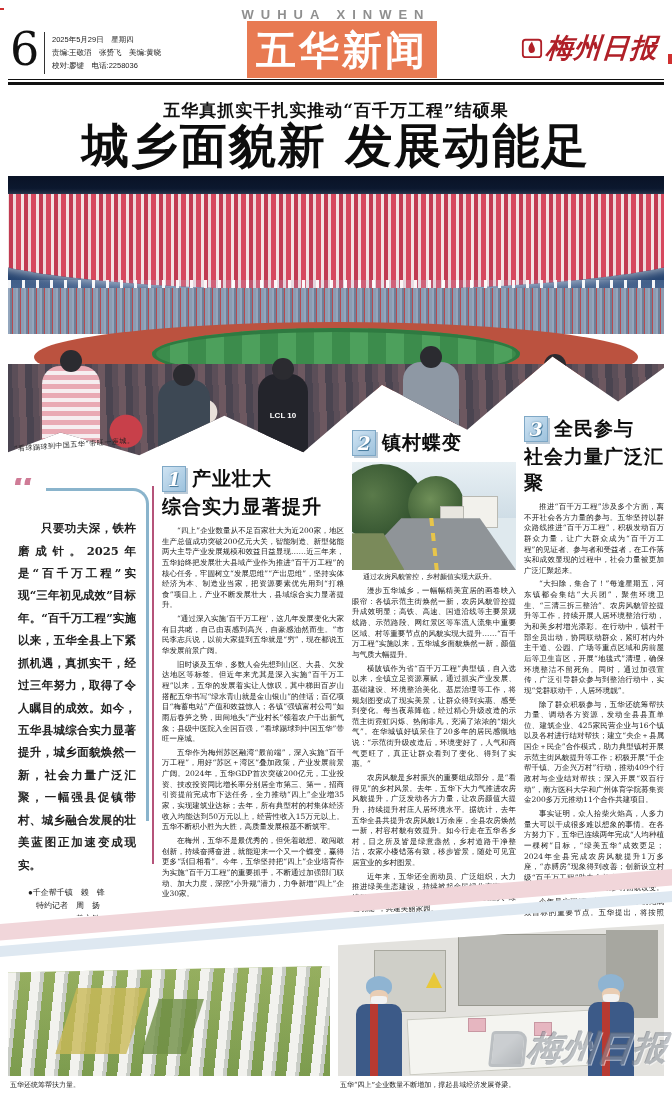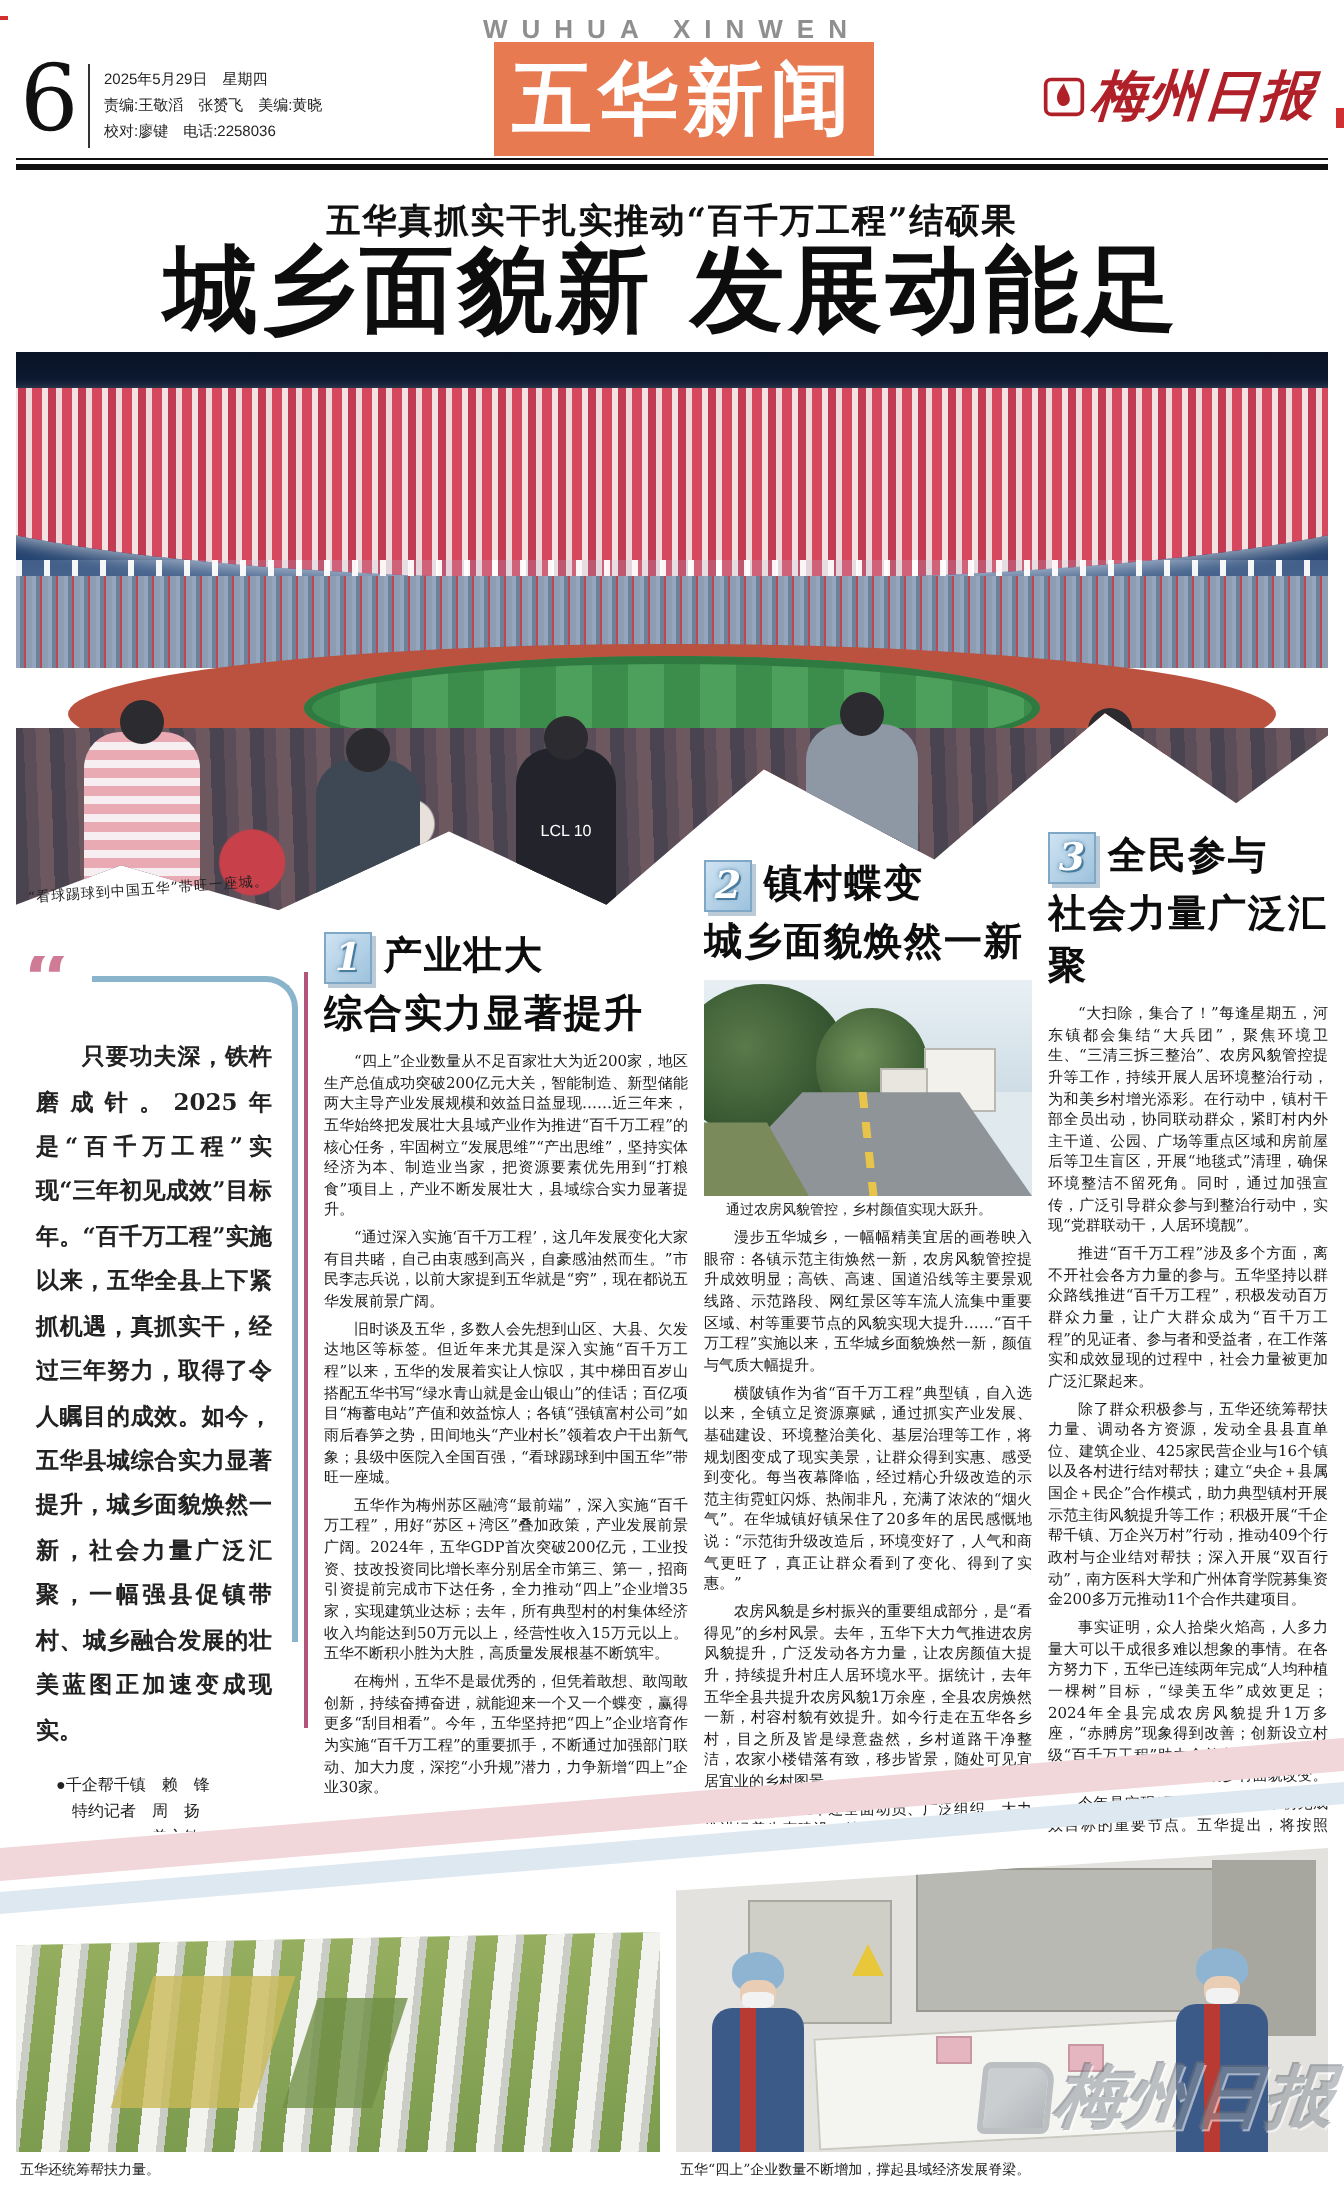--- a/index.html
+++ b/index.html
@@ -53,21 +53,21 @@
         radial-gradient(circle at 42% 75%,#33323a 0 18px,transparent 19px),
         radial-gradient(circle at 55% 55%,#d4808c 0 15px,transparent 16px),
         radial-gradient(circle at 66% 72%,#802f38 0 17px,transparent 18px),
         radial-gradient(circle at 77% 52%,#e6b2ba 0 13px,transparent 14px),
         radial-gradient(circle at 90% 66%,#c4525c 0 16px,transparent 17px),
         repeating-linear-gradient(88deg,#4a4450 0 7px,#5b4e58 7px 13px,#6d5860 13px 20px);}
   .fg-person{position:absolute;border-radius:18px 18px 0 0;}
   .p1{bottom:0;left:34px;width:58px;height:92px;background:repeating-linear-gradient(180deg,#e9aab4 0 5px,#f6eef0 5px 9px);}
   .p2{bottom:0;left:150px;width:52px;height:78px;background:#3d4854;}
   .p3{bottom:0;left:250px;width:50px;height:84px;background:#23242b;display:flex;align-items:center;justify-content:center;}
-  .p3 .jersey{color:#fff;font-family:"Liberation Sans",sans-serif;font-size:8px;font-weight:normal;text-align:center;line-height:1.2;}
+  .p3 .jersey{color:#fff;font-family:"Liberation Sans",sans-serif;font-size:8px;font-weight:bold;text-align:center;line-height:1.2;}
   .p4{bottom:0;left:395px;width:56px;height:96px;background:#8e98a4;}
   .p5{bottom:0;left:520px;width:54px;height:88px;background:repeating-linear-gradient(180deg,#c8404a 0 5px,#f2e8e8 5px 9px);}
   .head{position:absolute;top:-16px;left:50%;transform:translateX(-50%);width:22px;height:22px;border-radius:50%;background:#2b2b30;}
   .hero-caption{position:absolute;top:444px;left:14px;font-size:7px;color:#222;transform:rotate(-4deg);
                 transform-origin:left;letter-spacing:.5px;}
   
   .col{position:absolute;overflow:hidden;}
   .quote-col{left:12px;top:478px;width:138px;height:438px;}
   .quote-mark{font-size:42px;line-height:.6;color:#cf7b96;font-weight:bold;font-family:"DejaVu Serif",serif;}
   .quote-frame{position:absolute;top:10px;left:34px;width:100px;height:330px;
@@ -228,21 +228,20 @@
     <p class="body-p">五华作为梅州苏区融湾“最前端”，深入实施“百千万工程”，用好“苏区＋湾区”叠加政策，产业发展前景广阔。2024年，五华GDP首次突破200亿元，工业投资、技改投资同比增长率分别居全市第三、第一，招商引资提前完成市下达任务，全力推动“四上”企业增35家，实现建筑业达标；去年，所有典型村的村集体经济收入均能达到50万元以上，经营性收入15万元以上。五华不断积小胜为大胜，高质量发展根基不断筑牢。</p>
     <p class="body-p">在梅州，五华不是最优秀的，但凭着敢想、敢闯敢创新，持续奋搏奋进，就能迎来一个又一个蝶变，赢得更多“刮目相看”。今年，五华坚持把“四上”企业培育作为实施“百千万工程”的重要抓手，不断通过加强部门联动、加大力度，深挖“小升规”潜力，力争新增“四上”企业30家。</p>
   </div>
 
   <div class="col c2">
     <div class="sec-head">
       <div class="sec-line1">
         <span class="sec-num">2</span>
         <span class="sec-title">镇村蝶变</span>
       </div>
-      <div class="sec-line2">城乡面貌焕然一新</div>
     </div>
     <div class="village">
       <div class="v-sky"></div>
       <div class="v-tree1"></div>
       <div class="v-tree2"></div>
       <div class="v-house1"></div>
       <div class="v-house2"></div>
       <div class="v-road"></div>
       <div class="v-line"></div>
       <div class="v-verge"></div>
@@ -256,22 +255,22 @@
   </div>
 
   <div class="col c3">
     <div class="sec-head">
       <div class="sec-line1">
         <span class="sec-num">3</span>
         <span class="sec-title">全民参与</span>
       </div>
       <div class="sec-line2">社会力量广泛汇聚</div>
     </div>
+    <p class="body-p">推进“百千万工程”涉及多个方面，离不开社会各方力量的参与。五华坚持以群众路线推进“百千万工程”，积极发动百万群众力量，让广大群众成为“百千万工程”的见证者、参与者和受益者，在工作落实和成效显现的过程中，社会力量被更加广泛汇聚起来。</p>
     <p class="body-p">“大扫除，集合了！”每逢星期五，河东镇都会集结“大兵团”，聚焦环境卫生、“三清三拆三整治”、农房风貌管控提升等工作，持续开展人居环境整治行动，为和美乡村增光添彩。在行动中，镇村干部全员出动，协同联动群众，紧盯村内外主干道、公园、广场等重点区域和房前屋后等卫生盲区，开展“地毯式”清理，确保环境整洁不留死角。同时，通过加强宣传，广泛引导群众参与到整治行动中，实现“党群联动干，人居环境靓”。</p>
-    <p class="body-p">推进“百千万工程”涉及多个方面，离不开社会各方力量的参与。五华坚持以群众路线推进“百千万工程”，积极发动百万群众力量，让广大群众成为“百千万工程”的见证者、参与者和受益者，在工作落实和成效显现的过程中，社会力量被更加广泛汇聚起来。</p>
     <p class="body-p">除了群众积极参与，五华还统筹帮扶力量、调动各方资源，发动全县县直单位、建筑企业、425家民营企业与16个镇以及各村进行结对帮扶；建立“央企＋县属国企＋民企”合作模式，助力典型镇村开展示范主街风貌提升等工作；积极开展“千企帮千镇、万企兴万村”行动，推动409个行政村与企业结对帮扶；深入开展“双百行动”，南方医科大学和广州体育学院募集资金200多万元推动11个合作共建项目。</p>
     <p class="body-p">事实证明，众人拾柴火焰高，人多力量大可以干成很多难以想象的事情。在各方努力下，五华已连续两年完成“人均种植一棵树”目标，“绿美五华”成效更足；2024年全县完成农房风貌提升1万多座，“赤膊房”现象得到改善；创新设立村级“百千万工程”助力金并实现全覆盖，筹集资金近2亿元，有力推动乡村面貌改变。</p>
     <p class="body-p">今年是实现“百千万工程”三年初见成效目标的重要节点。五华提出，将按照省、市全面推进“百千万工程”实现三年初见成效行动方案的部署，认真细化实施方案，重点实施县域产业增量提质、“苏区融湾”提速增效、城乡品相改善提级、发展环境优化提升、改革创新动力增强、社会力量聚势赋能等“六大工程”，集中更多资源力量投向“百千万工程”，全力推动兴业、强县、富民一体发展。</p>
   </div>
 
   <div class="band-pink"></div>
   <div class="band-blue"></div>
 
   <div class="farm">
     <div class="rows"></div>

